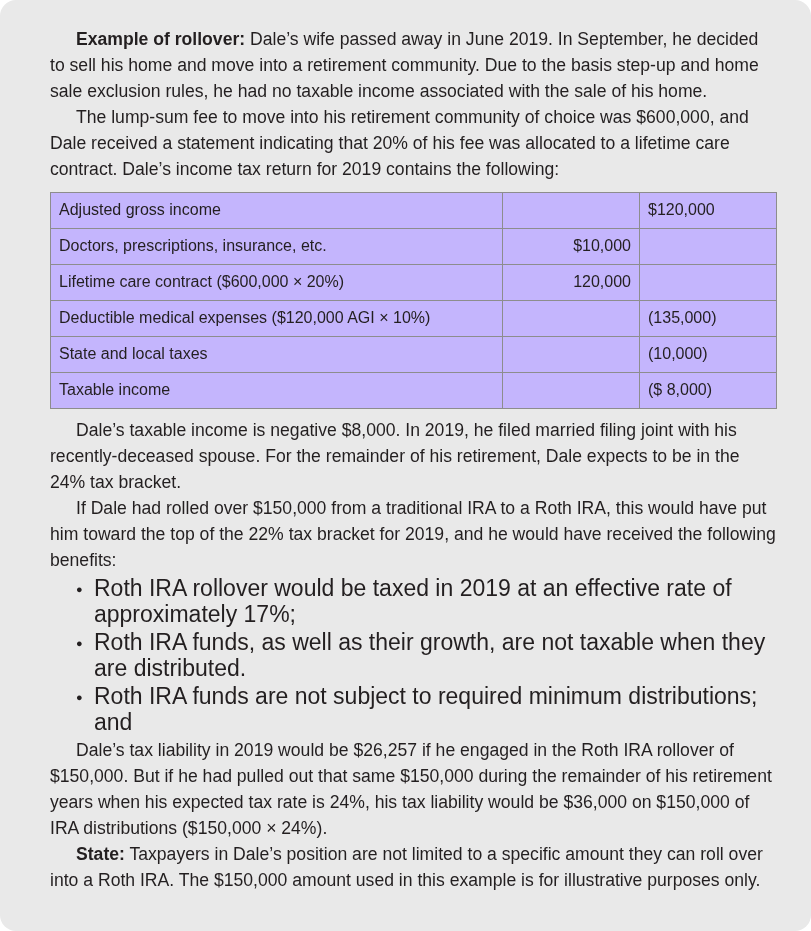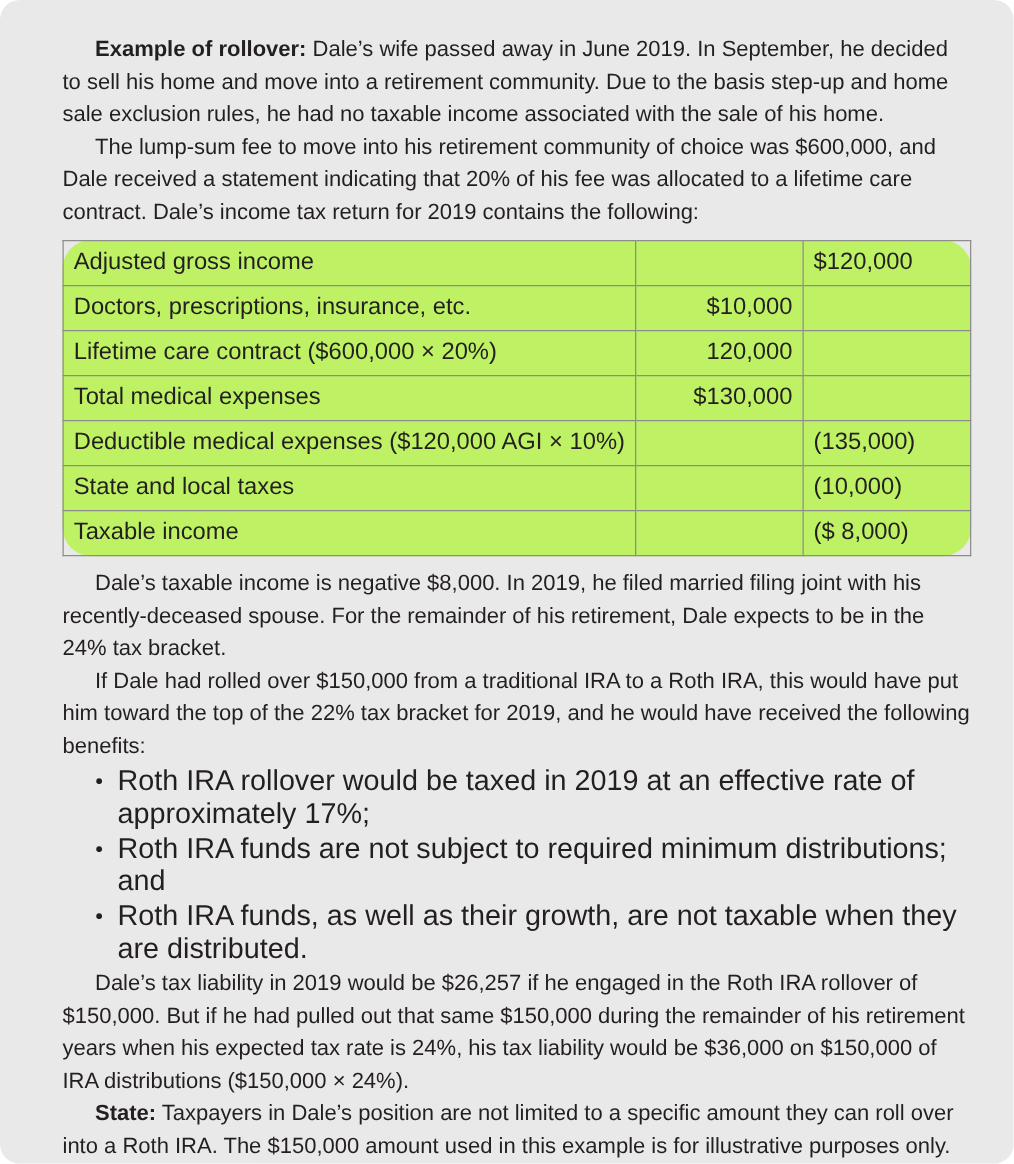--- a/index.html
+++ b/index.html
@@ -38,24 +38,23 @@
     font-weight: bold;
   }
   .lead-indent {
     display: inline-block;
     width: 26px;
   }
   table.fin {
     width: 100%;
     border-collapse: collapse;
     margin: 10px 0 8px 0;
-    background: #bef264;
-    font-size: 19px;
+    background: #c4b5fd;
+    font-size: 16px;
     color: #231f20;
-    border-radius: 23px;
   }
   table.fin td {
     border: 1px solid #8d8d8d;
     padding: 4px 8px 5px 8px;
     height: 23px;
     vertical-align: middle;
     white-space: nowrap;
   }
   td.c-label { text-align: left; }
   td.c-mid { text-align: right; width: 120px; }
@@ -105,25 +104,20 @@
           <td class="c-label">Doctors, prescriptions, insurance, etc.</td>
           <td class="c-mid">$10,000</td>
           <td class="c-right"></td>
         </tr>
         <tr>
           <td class="c-label">Lifetime care contract ($600,000 × 20%)</td>
           <td class="c-mid">120,000</td>
           <td class="c-right"></td>
         </tr>
         <tr>
-          <td class="c-label">Total medical expenses</td>
-          <td class="c-mid">$130,000</td>
-          <td class="c-right"></td>
-        </tr>
-        <tr>
           <td class="c-label">Deductible medical expenses ($120,000 AGI × 10%)</td>
           <td class="c-mid"></td>
           <td class="c-right">(135,000)</td>
         </tr>
         <tr>
           <td class="c-label">State and local taxes</td>
           <td class="c-mid"></td>
           <td class="c-right">(10,000)</td>
         </tr>
         <tr>
@@ -133,22 +127,22 @@
         </tr>
       </tbody>
     </table>
 
     <p class="para">Dale’s taxable income is negative $8,000. In 2019, he filed married filing joint with his recently-deceased spouse. For the remainder of his retirement, Dale expects to be in the 24% tax bracket.</p>
 
     <p class="para">If Dale had rolled over $150,000 from a traditional IRA to a Roth IRA, this would have put him toward the top of the 22% tax bracket for 2019, and he would have received the following benefits:</p>
 
     <ul class="bullets">
       <li>Roth IRA rollover would be taxed in 2019 at an effective rate of approximately 17%;</li>
+      <li>Roth IRA funds, as well as their growth, are not taxable when they are distributed.</li>
       <li>Roth IRA funds are not subject to required minimum distributions; and</li>
-      <li>Roth IRA funds, as well as their growth, are not taxable when they are distributed.</li>
     </ul>
 
     <p class="para">Dale’s tax liability in 2019 would be $26,257 if he engaged in the Roth IRA rollover of $150,000. But if he had pulled out that same $150,000 during the remainder of his retirement years when his expected tax rate is 24%, his tax liability would be $36,000 on $150,000 of IRA distributions ($150,000 × 24%).</p>
 
     <p class="para noindent"><span class="lead-indent"></span><span class="lead">State:</span><span> Taxpayers in Dale’s position are not limited to a specific amount they can roll over into a Roth IRA. The $150,000 amount used in this example is for illustrative purposes only.</span></p>
 
   </div>
 </div>
 
 </body></html>

